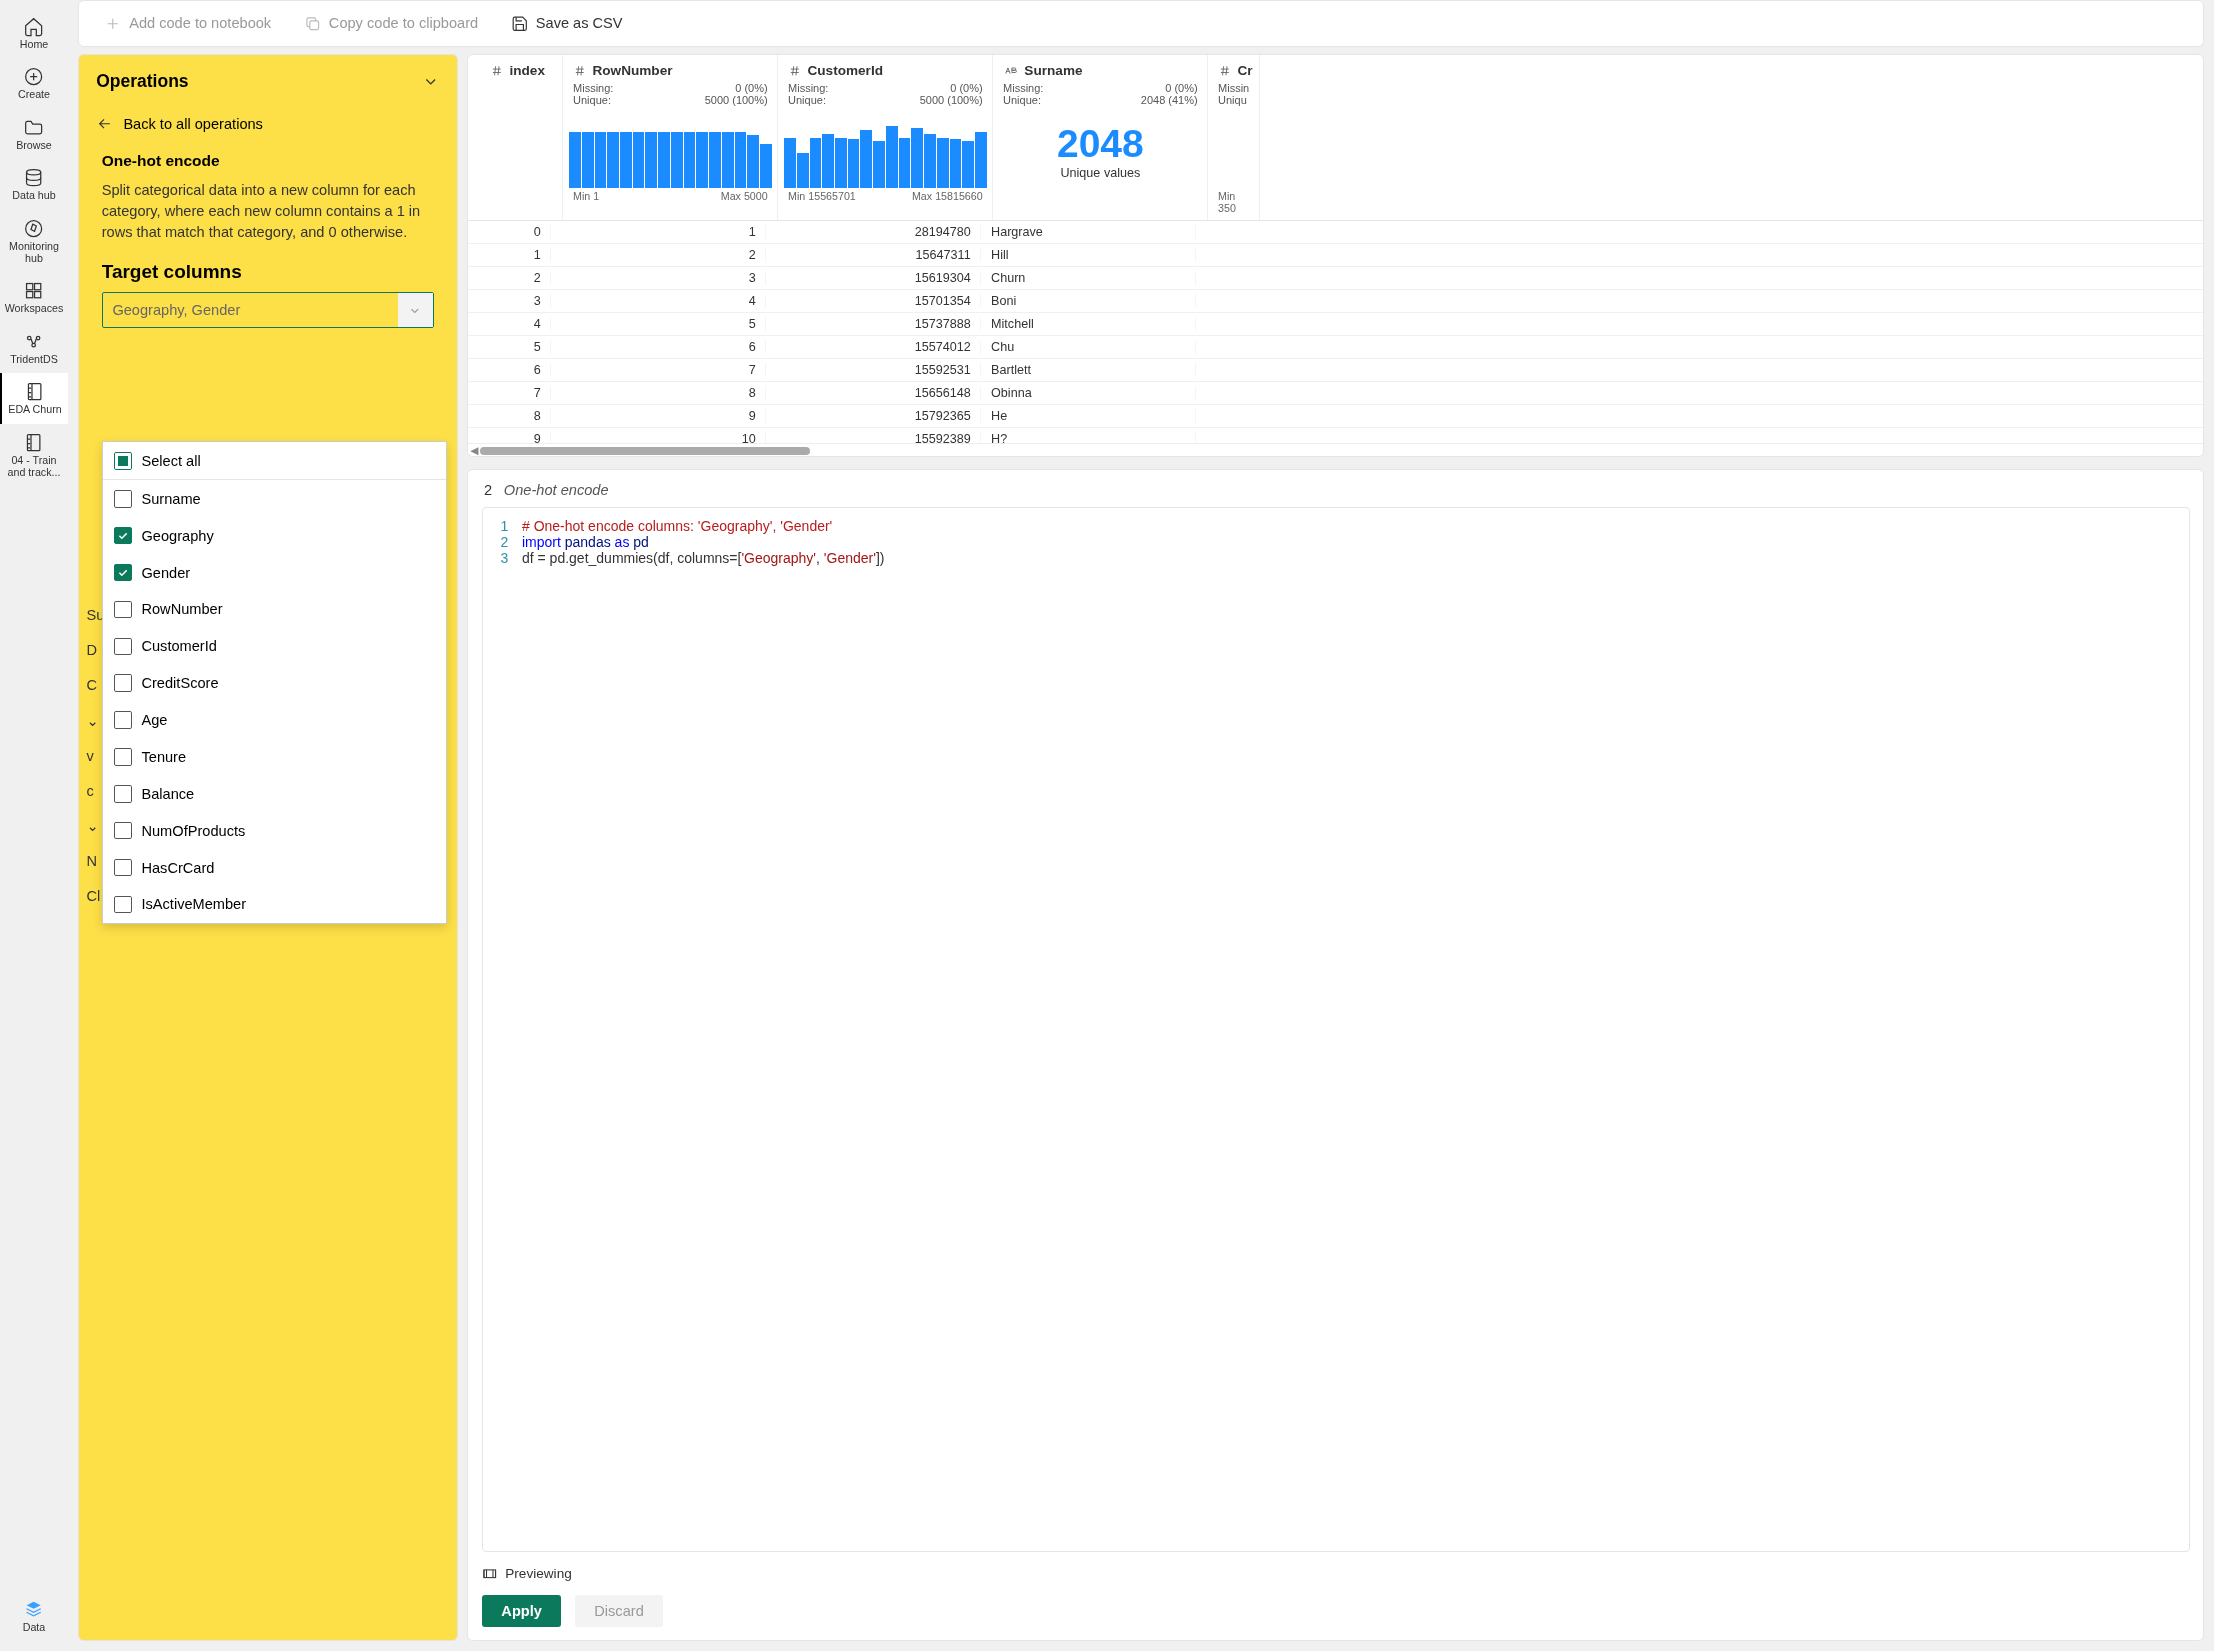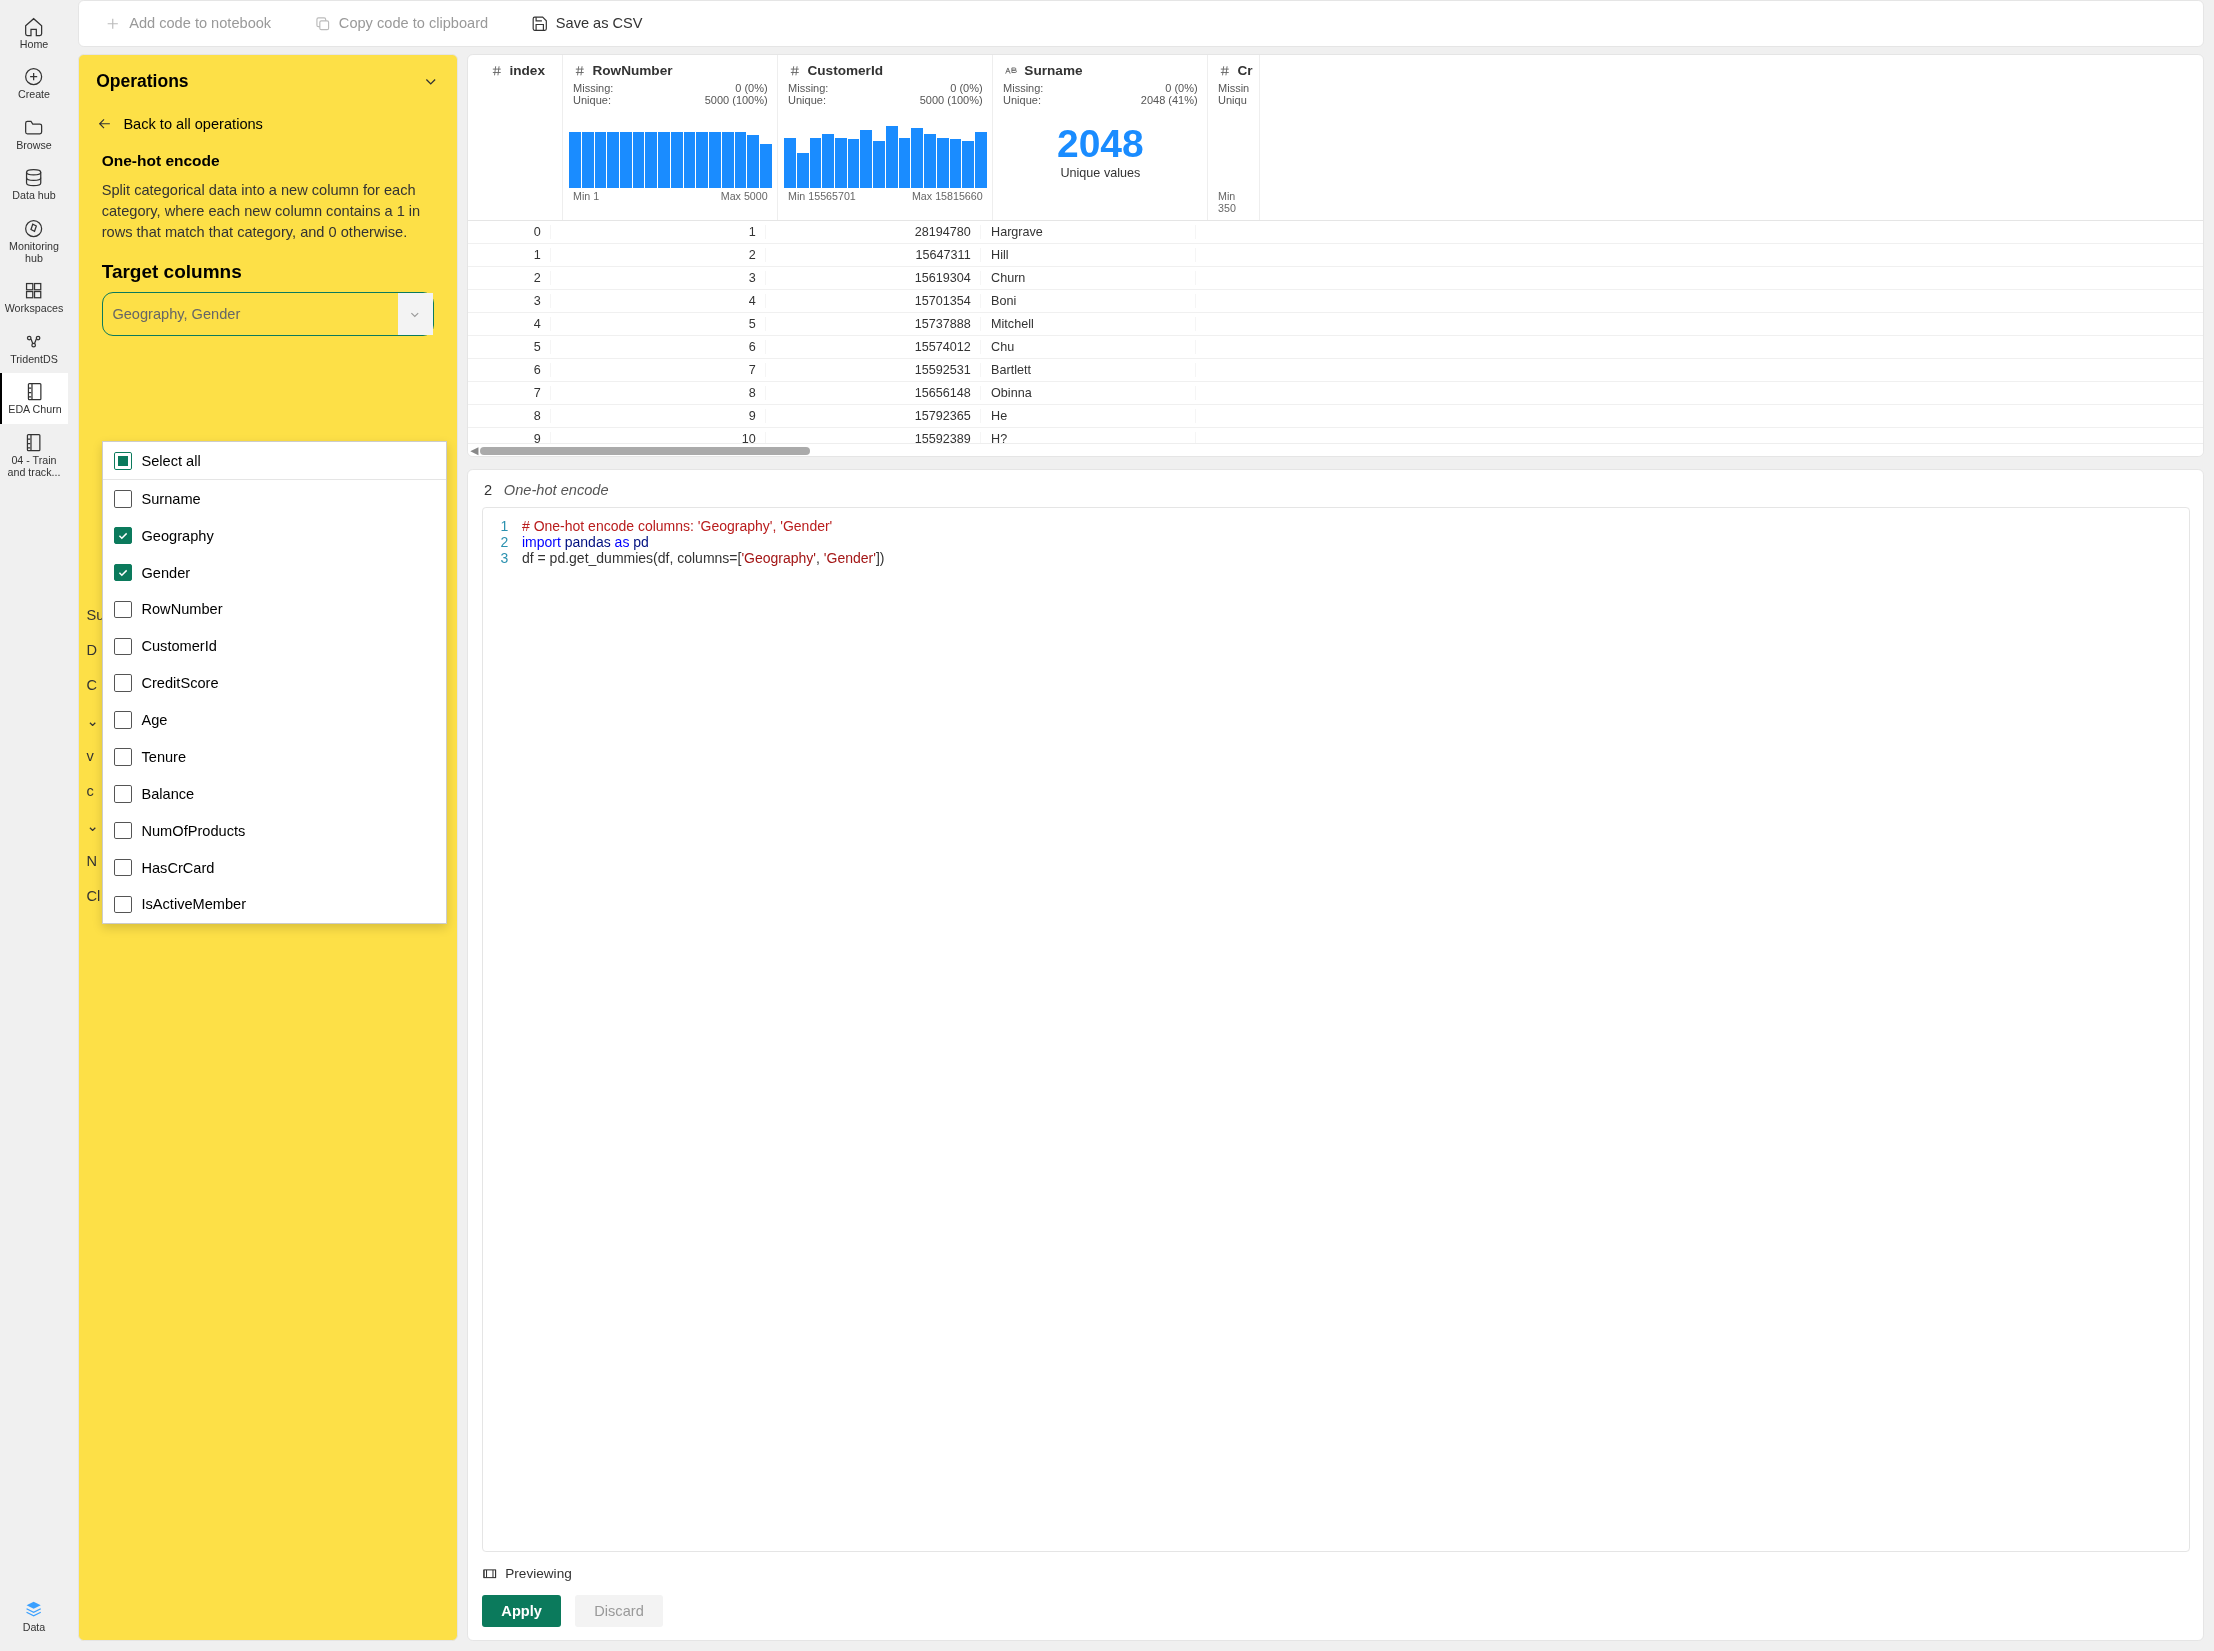--- a/index.html
+++ b/index.html
@@ -12,35 +12,35 @@
 .rail-item.active { border-left: 2.9px solid #000; background: #fff; }
 .rail-icon { width: 21.3px; height: 21.3px; display: flex; align-items: center; justify-content: center; }
 .rail-label { line-height: 1.1; }
 .rail-bottom { margin-top: auto; margin-bottom: 9.7px; }
 
 
 .main { flex: 1; display: flex; flex-direction: column; background: #f0f0f0; min-width: 0; }
 .titlebar { display: flex; align-items: center; gap: 15.5px; padding: 13.6px 19.4px 9.7px 19.4px; }
 .back-arrow { font-size: 19.4px; cursor: pointer; }
 .title { font-size: 21.3px; font-weight: 600; }
-.toolbar { background: #fff; border: 1px solid #e5e5e5; border-radius: 5.8px; margin: 0 9.7px 7.8px 9.7px; display: flex; align-items: center; gap: 23px; padding: 9.7px 15.5px; }
+.toolbar { background: #fff; border: 1px solid #e5e5e5; border-radius: 5.8px; margin: 0 9.7px 7.8px 9.7px; display: flex; align-items: center; gap: 13px; padding: 9.7px 15.5px; }
 .tb-btn { display: flex; align-items: center; gap: 7.8px; padding: 3.9px 9.7px; color: #999; cursor: pointer; font-size: 14.6px; }
 .tb-btn.enabled { color: #333; }
 
 .content { display: flex; flex: 1; min-height: 0; gap: 9.7px; padding: 0 9.7px 9.7px 9.7px; }
 
 
 .panel { width: 380px; background: #fde047; border: 1px solid #e5e5e5; border-radius: 5.8px; padding: 15.5px 0; display: flex; flex-direction: column; position: relative; flex-shrink: 0; overflow: hidden; }
 .panel-header { display: flex; align-items: center; justify-content: space-between; padding: 0 17.5px 13.6px 17.5px; border-bottom: 0; }
 .panel-title { font-size: 17.5px; font-weight: 600; }
 .back-link { display: flex; align-items: center; gap: 9.7px; padding: 9.7px 17.5px 13.6px 17.5px; font-size: 14.6px; cursor: pointer; }
 .op-title { font-weight: 600; font-size: 15.5px; padding: 5.8px 23px 9.7px 23px; }
 .op-desc { font-size: 14.6px; color: #333; padding: 0 23px 17.5px 23px; line-height: 1.45; }
 .field-label { font-weight: 600; font-size: 19px; padding: 0 23px 5.8px 23px; }
-.combo { margin: 3.9px 23px; border: 1.9px solid #0b7a5c; border-radius: 11px; display: flex; align-items: center; height: 44px; position: relative; }
+.combo { margin: 3.9px 23px; border: 1.9px solid #0b7a5c; border-radius: 2px; display: flex; align-items: center; height: 36px; position: relative; }
 .combo input { border: none; outline: none; flex: 1; padding: 0 9.7px; font-size: 14.6px; color: #666; background: transparent; }
 .combo-caret { width: 35px; height: 100%; display: flex; align-items: center; justify-content: center; color: #888; background: #f3f3f3; }
 
 
 .dropdown { position: absolute; left: 23px; right: 9.7px; top: 386px; background: #fff; border: 1px solid #ccc; box-shadow: 0 3.9px 9.7px rgba(0,0,0,0.15); max-height: 485px; overflow-y: auto; z-index: 50; }
 .dd-item { display: flex; align-items: center; gap: 9.7px; padding: 9.7px 11.6px; font-size: 14.6px; cursor: pointer; }
 .dd-item:first-child { border-bottom: 1px solid #e5e5e5; }
 .cb { width: 17.5px; height: 17.5px; border: 1.5px solid #555; border-radius: 1.9px; display: flex; align-items: center; justify-content: center; color: #fff; flex-shrink: 0; }
 .cb.checked { background: #0b7a5c; border-color: #0b7a5c; }
 .cb.indeterminate { border-color: #0b7a5c; }

